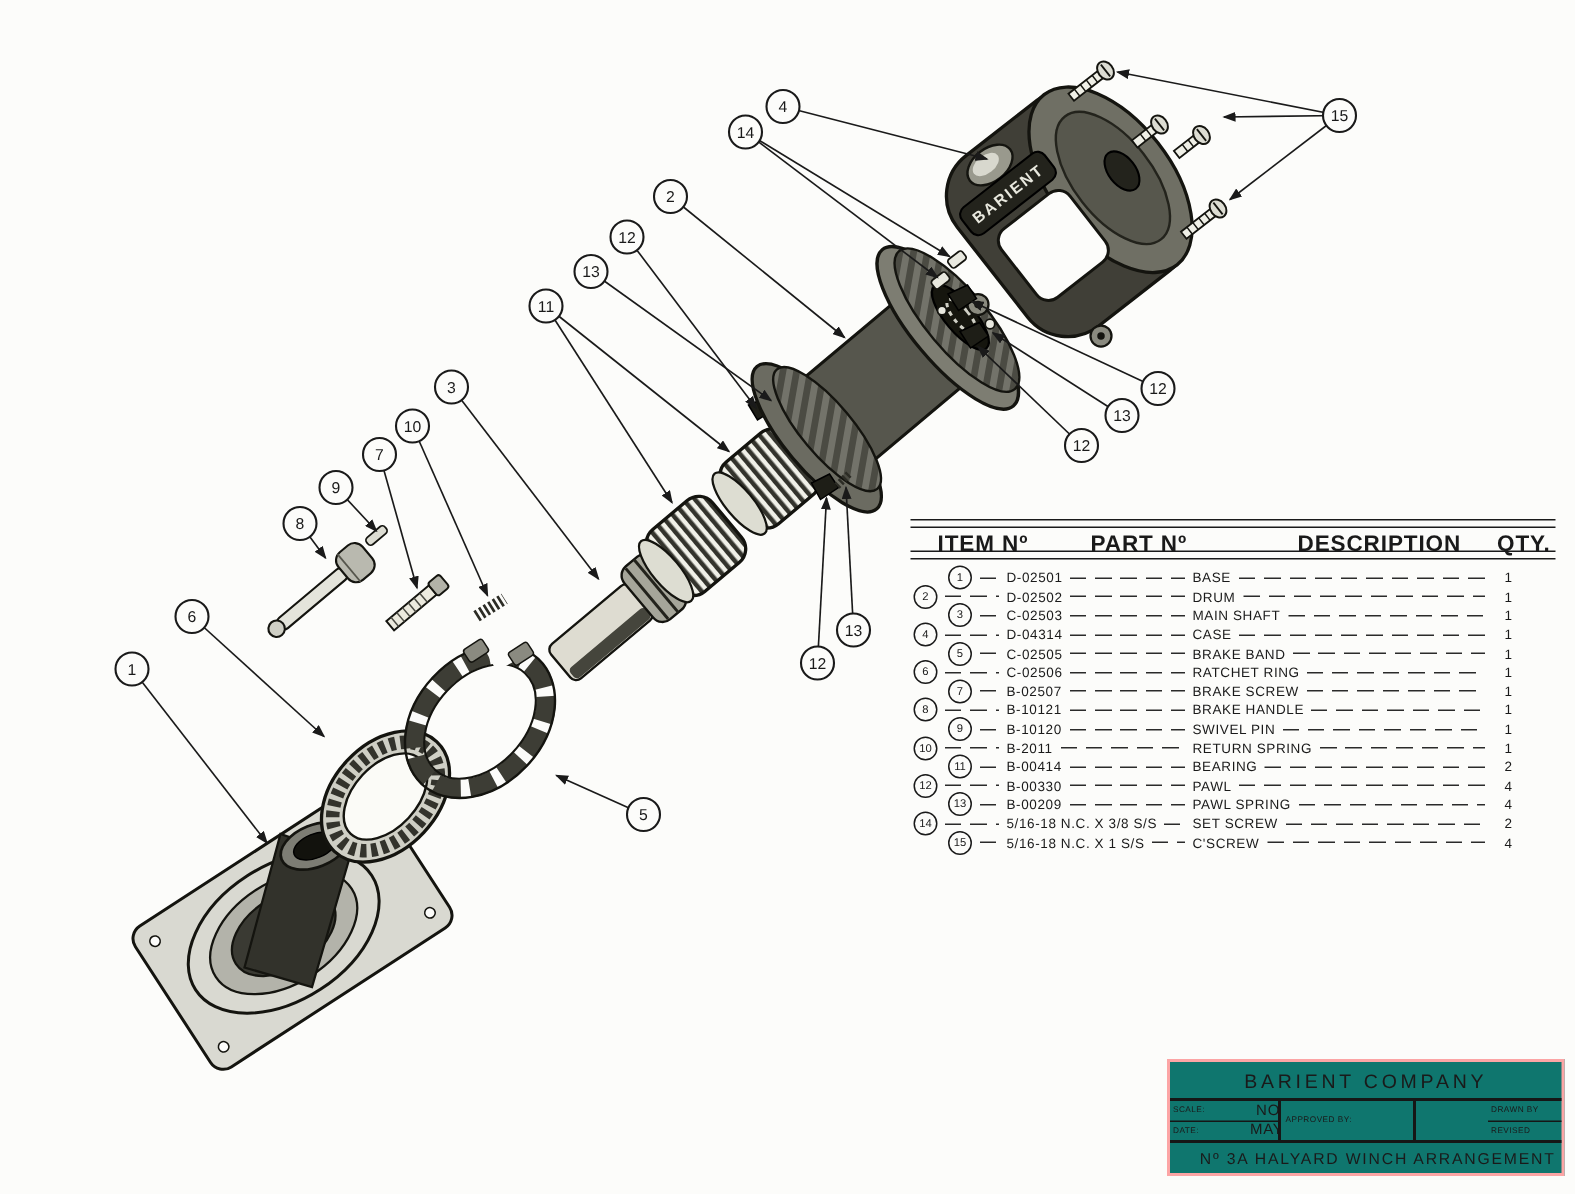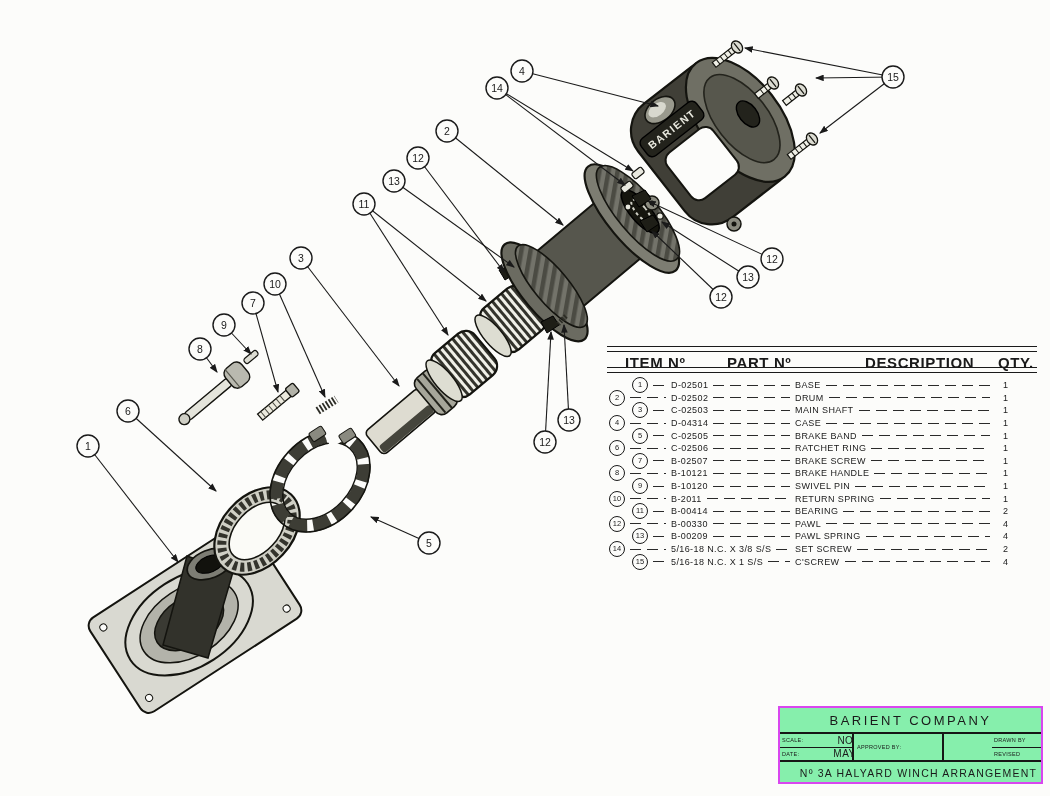--- a/index.html
+++ b/index.html
@@ -27,21 +27,21 @@
     width:16px;height:16px;box-sizing:border-box;border:1.3px solid #1a1a1a;border-radius:50%;
     font-size:7.5px;line-height:13px;text-align:center;background:#fcfcfa;flex:none;
   }
   .prow:nth-child(odd) .c1 .circ{margin-left:25px;}
   .prow:nth-child(even) .c1 .circ{margin-left:2px;}
   .dash{flex:1;min-width:8px;height:1px;margin:0 5px;align-self:center;
     background:repeating-linear-gradient(90deg,#2a2a2a 0 11px,transparent 11px 17px);}
 
   
   .tblock{position:absolute;left:778px;top:706px;width:261px;height:74px;
-    border:2px solid #d946ef;background:#86efac;box-sizing:content-box;}
+    border:2px solid #fca5a5;background:#0f766e;box-sizing:content-box;}
   .tb-company{height:24px;border-bottom:2px solid #161616;display:flex;align-items:center;justify-content:center;
     font-size:13px;letter-spacing:2.5px;}
   .tb-mid{height:26px;border-bottom:2px solid #161616;display:flex;}
   .tb-colA{width:72px;border-right:2px solid #161616;display:flex;flex-direction:column;}
   .tb-colB{flex:1;border-right:2px solid #161616;padding:1px 0 0 3px;}
   .tb-colC{width:49px;display:flex;flex-direction:column;padding-left:48px;}
   .tb-cell{flex:1;display:flex;align-items:center;gap:2px;padding-left:2px;overflow:hidden;white-space:nowrap;}
   .tb-cell.rule{border-bottom:1.2px solid #161616;}
   .tb-lab{font-size:5.5px;letter-spacing:.3px;}
   .tb-val{font-size:10px;letter-spacing:.5px;margin-left:32px;}

